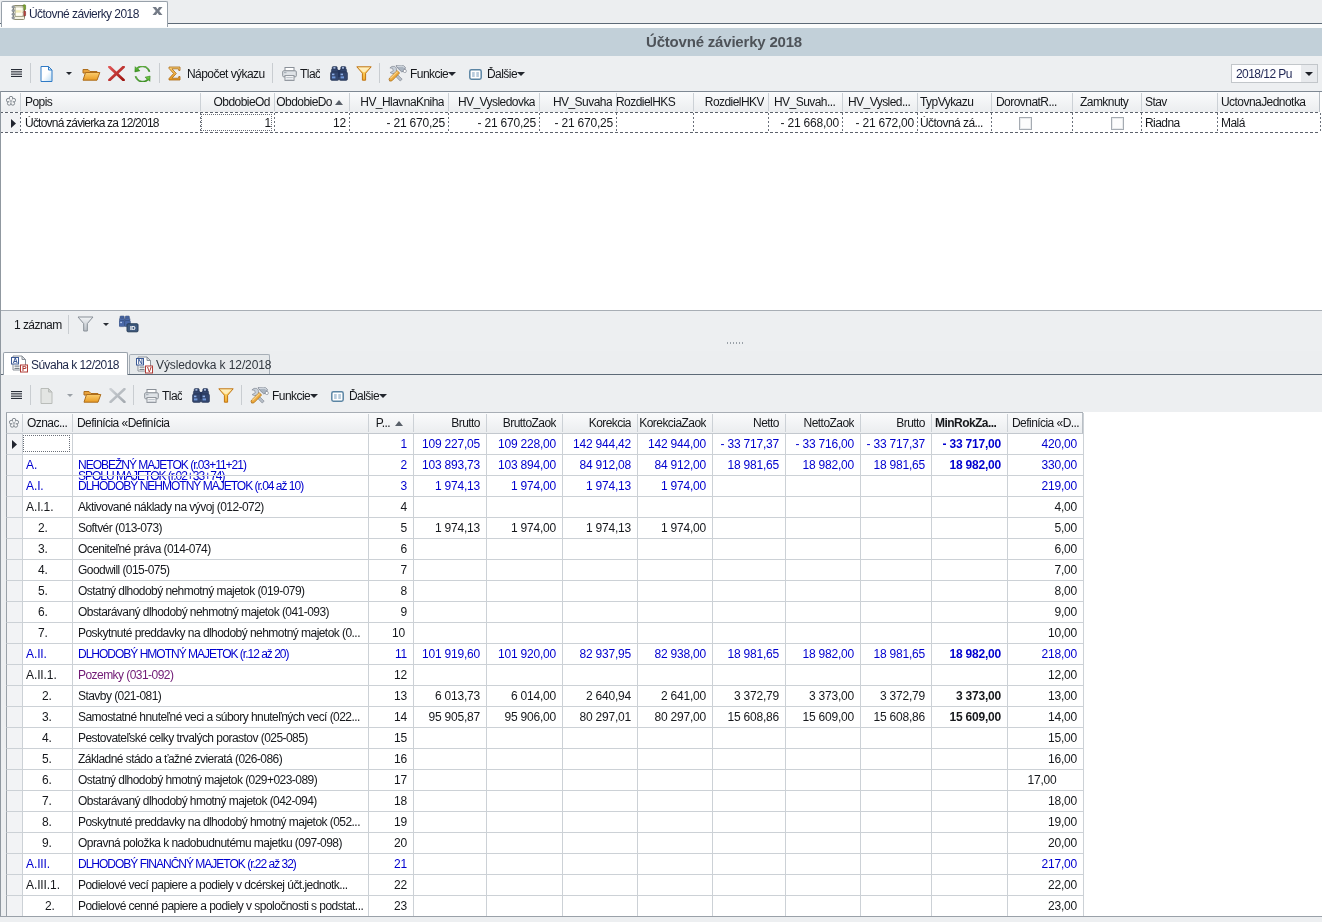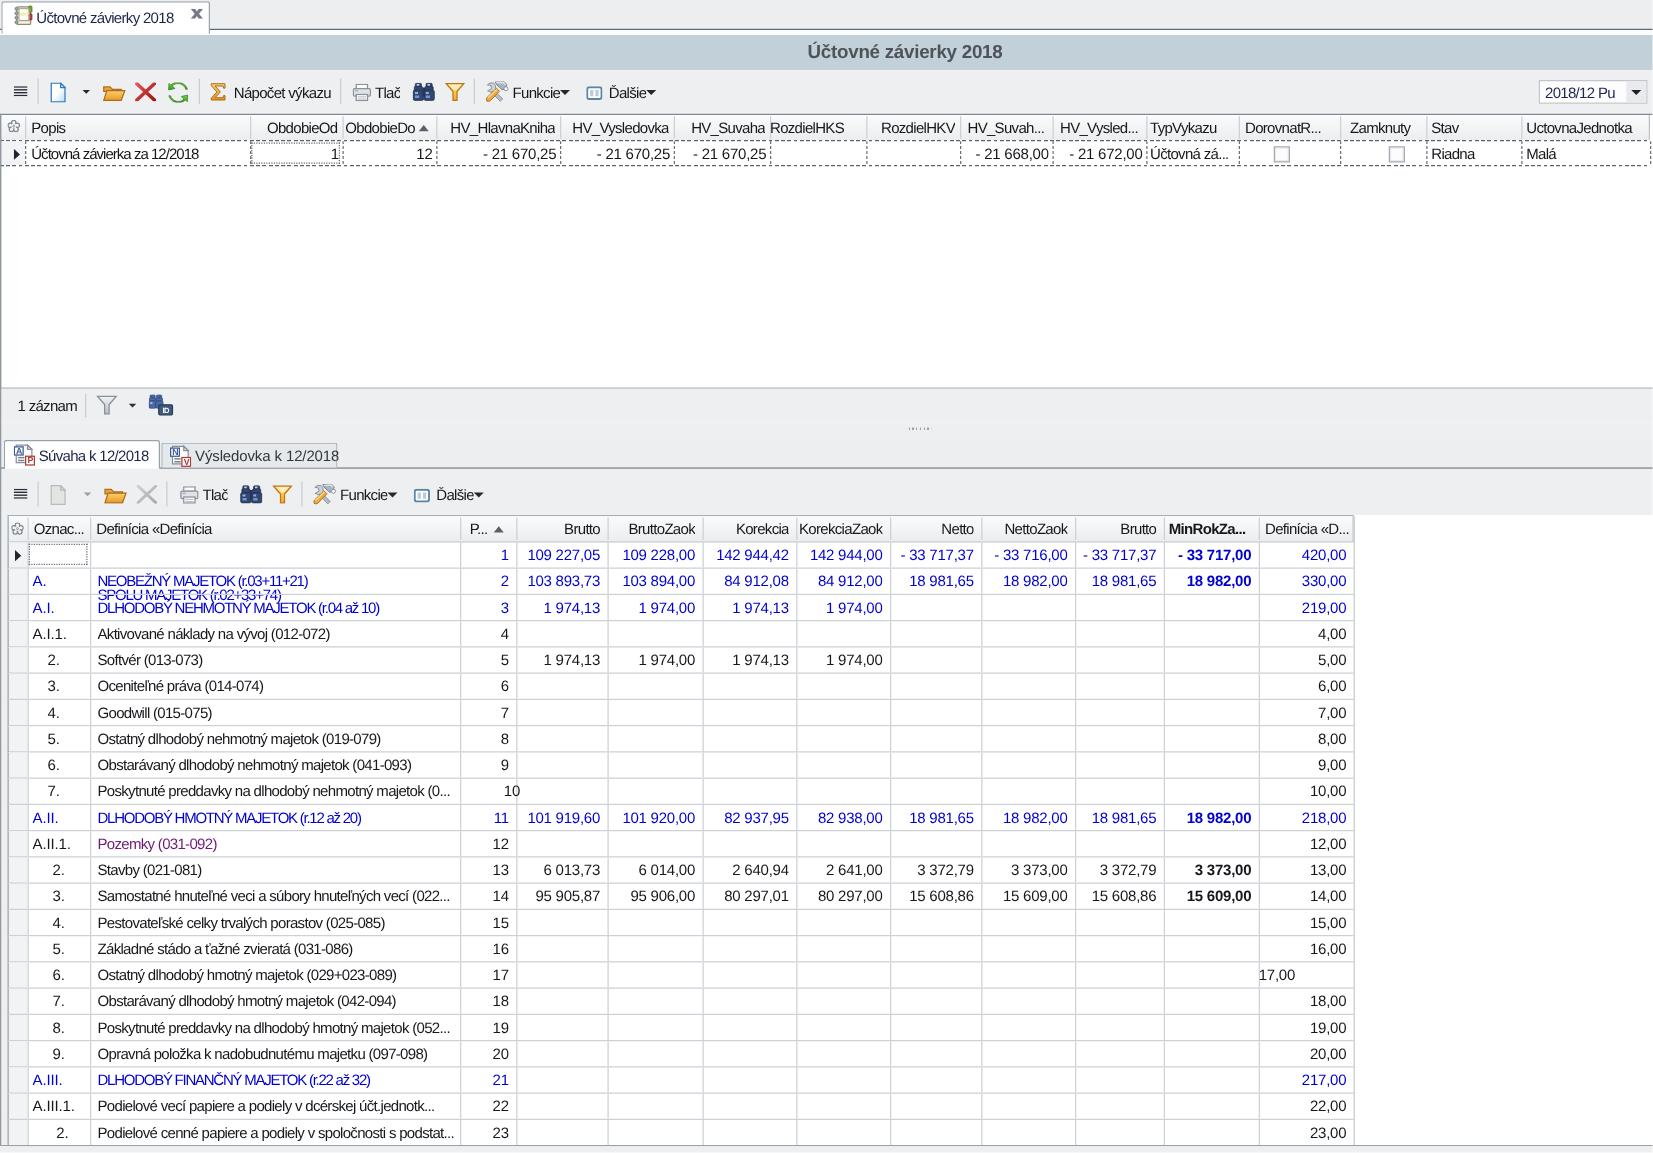--- a/index.html
+++ b/index.html
@@ -643,21 +643,21 @@
 <div class="abs" style="left:562px;top:623px;width:1px;height:20px;background:#ccd1d6;"></div>
 <div class="abs" style="left:637px;top:623px;width:1px;height:20px;background:#ccd1d6;"></div>
 <div class="abs" style="left:712px;top:623px;width:1px;height:20px;background:#ccd1d6;"></div>
 <div class="abs" style="left:785px;top:623px;width:1px;height:20px;background:#ccd1d6;"></div>
 <div class="abs" style="left:860px;top:623px;width:1px;height:20px;background:#ccd1d6;"></div>
 <div class="abs" style="left:931px;top:623px;width:1px;height:20px;background:#ccd1d6;"></div>
 <div class="abs" style="left:1007px;top:623px;width:1px;height:20px;background:#ccd1d6;"></div>
 <div class="abs" style="left:1083px;top:623px;width:1px;height:20px;background:#ccd1d6;"></div>
 <div class="abs nw oz" style="left:38px;top:626px;width:33px;color:#16181c;">7.</div>
 <div class="abs nw t" style="left:78px;top:626px;width:288px;color:#16181c;">Poskytnuté preddavky na dlhodobý nehmotný majetok (0...</div>
-<div class="abs nw num" style="left:377px;top:626px;width:39px;text-align:right;color:#16181c;">10</div>
+<div class="abs nw num" style="left:366px;top:626px;width:39px;text-align:right;color:#16181c;">10</div>
 <div class="abs nw num" style="left:1007px;top:626px;width:70px;text-align:right;color:#16181c;">10,00</div>
 <div class="abs" style="left:6px;top:644px;width:16px;height:21px;background:#f2f3f5;border-left:1px solid #9aa1a8;border-bottom:1px solid #ccd1d6;"></div>
 <div class="abs" style="left:22px;top:664px;width:1061px;height:1px;background:#ccd1d6;"></div>
 <div class="abs" style="left:22px;top:644px;width:1px;height:20px;background:#ccd1d6;"></div>
 <div class="abs" style="left:72px;top:644px;width:1px;height:20px;background:#ccd1d6;"></div>
 <div class="abs" style="left:368px;top:644px;width:1px;height:20px;background:#ccd1d6;"></div>
 <div class="abs" style="left:413px;top:644px;width:1px;height:20px;background:#ccd1d6;"></div>
 <div class="abs" style="left:486px;top:644px;width:1px;height:20px;background:#ccd1d6;"></div>
 <div class="abs" style="left:562px;top:644px;width:1px;height:20px;background:#ccd1d6;"></div>
 <div class="abs" style="left:637px;top:644px;width:1px;height:20px;background:#ccd1d6;"></div>
@@ -780,42 +780,42 @@
 <div class="abs" style="left:486px;top:749px;width:1px;height:20px;background:#ccd1d6;"></div>
 <div class="abs" style="left:562px;top:749px;width:1px;height:20px;background:#ccd1d6;"></div>
 <div class="abs" style="left:637px;top:749px;width:1px;height:20px;background:#ccd1d6;"></div>
 <div class="abs" style="left:712px;top:749px;width:1px;height:20px;background:#ccd1d6;"></div>
 <div class="abs" style="left:785px;top:749px;width:1px;height:20px;background:#ccd1d6;"></div>
 <div class="abs" style="left:860px;top:749px;width:1px;height:20px;background:#ccd1d6;"></div>
 <div class="abs" style="left:931px;top:749px;width:1px;height:20px;background:#ccd1d6;"></div>
 <div class="abs" style="left:1007px;top:749px;width:1px;height:20px;background:#ccd1d6;"></div>
 <div class="abs" style="left:1083px;top:749px;width:1px;height:20px;background:#ccd1d6;"></div>
 <div class="abs nw oz" style="left:42px;top:752px;width:29px;color:#16181c;">5.</div>
-<div class="abs nw t" style="left:78px;top:752px;width:288px;color:#16181c;">Základné stádo a ťažné zvieratá (031-086)</div>
+<div class="abs nw t" style="left:78px;top:752px;width:288px;color:#16181c;">Základné stádo a ťažné zvieratá (026-086)</div>
 <div class="abs nw num" style="left:368px;top:752px;width:39px;text-align:right;color:#16181c;">16</div>
 <div class="abs nw num" style="left:1007px;top:752px;width:70px;text-align:right;color:#16181c;">16,00</div>
 <div class="abs" style="left:6px;top:770px;width:16px;height:21px;background:#f2f3f5;border-left:1px solid #9aa1a8;border-bottom:1px solid #ccd1d6;"></div>
 <div class="abs" style="left:22px;top:790px;width:1061px;height:1px;background:#ccd1d6;"></div>
 <div class="abs" style="left:22px;top:770px;width:1px;height:20px;background:#ccd1d6;"></div>
 <div class="abs" style="left:72px;top:770px;width:1px;height:20px;background:#ccd1d6;"></div>
 <div class="abs" style="left:368px;top:770px;width:1px;height:20px;background:#ccd1d6;"></div>
 <div class="abs" style="left:413px;top:770px;width:1px;height:20px;background:#ccd1d6;"></div>
 <div class="abs" style="left:486px;top:770px;width:1px;height:20px;background:#ccd1d6;"></div>
 <div class="abs" style="left:562px;top:770px;width:1px;height:20px;background:#ccd1d6;"></div>
 <div class="abs" style="left:637px;top:770px;width:1px;height:20px;background:#ccd1d6;"></div>
 <div class="abs" style="left:712px;top:770px;width:1px;height:20px;background:#ccd1d6;"></div>
 <div class="abs" style="left:785px;top:770px;width:1px;height:20px;background:#ccd1d6;"></div>
 <div class="abs" style="left:860px;top:770px;width:1px;height:20px;background:#ccd1d6;"></div>
 <div class="abs" style="left:931px;top:770px;width:1px;height:20px;background:#ccd1d6;"></div>
 <div class="abs" style="left:1007px;top:770px;width:1px;height:20px;background:#ccd1d6;"></div>
 <div class="abs" style="left:1083px;top:770px;width:1px;height:20px;background:#ccd1d6;"></div>
 <div class="abs nw oz" style="left:42px;top:773px;width:29px;color:#16181c;">6.</div>
 <div class="abs nw t" style="left:78px;top:773px;width:288px;color:#16181c;">Ostatný dlhodobý hmotný majetok (029+023-089)</div>
 <div class="abs nw num" style="left:368px;top:773px;width:39px;text-align:right;color:#16181c;">17</div>
-<div class="abs nw num" style="left:1007px;top:773px;width:70px;text-align:left;color:#16181c;">17,00</div>
+<div class="abs nw num" style="left:1007px;top:773px;width:70px;text-align:center;color:#16181c;">17,00</div>
 <div class="abs" style="left:6px;top:791px;width:16px;height:21px;background:#f2f3f5;border-left:1px solid #9aa1a8;border-bottom:1px solid #ccd1d6;"></div>
 <div class="abs" style="left:22px;top:811px;width:1061px;height:1px;background:#ccd1d6;"></div>
 <div class="abs" style="left:22px;top:791px;width:1px;height:20px;background:#ccd1d6;"></div>
 <div class="abs" style="left:72px;top:791px;width:1px;height:20px;background:#ccd1d6;"></div>
 <div class="abs" style="left:368px;top:791px;width:1px;height:20px;background:#ccd1d6;"></div>
 <div class="abs" style="left:413px;top:791px;width:1px;height:20px;background:#ccd1d6;"></div>
 <div class="abs" style="left:486px;top:791px;width:1px;height:20px;background:#ccd1d6;"></div>
 <div class="abs" style="left:562px;top:791px;width:1px;height:20px;background:#ccd1d6;"></div>
 <div class="abs" style="left:637px;top:791px;width:1px;height:20px;background:#ccd1d6;"></div>
 <div class="abs" style="left:712px;top:791px;width:1px;height:20px;background:#ccd1d6;"></div>

